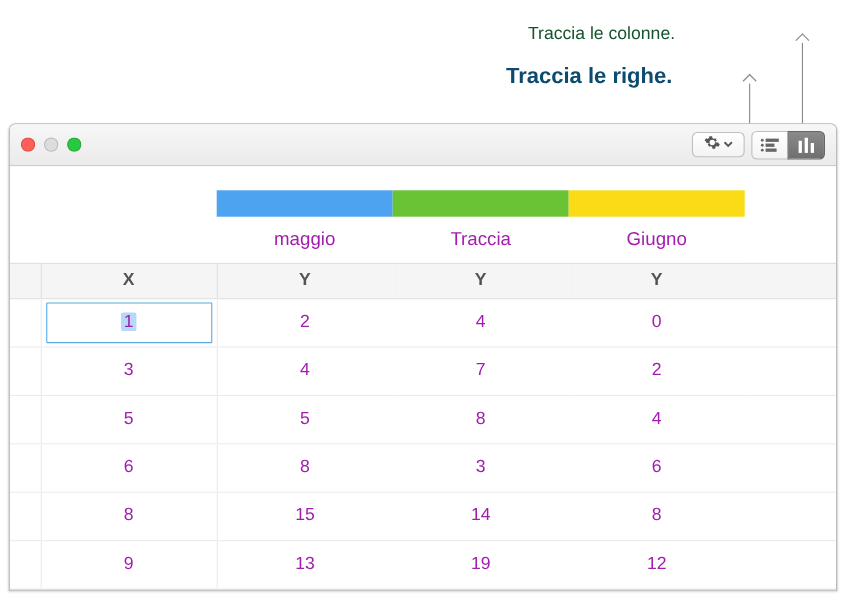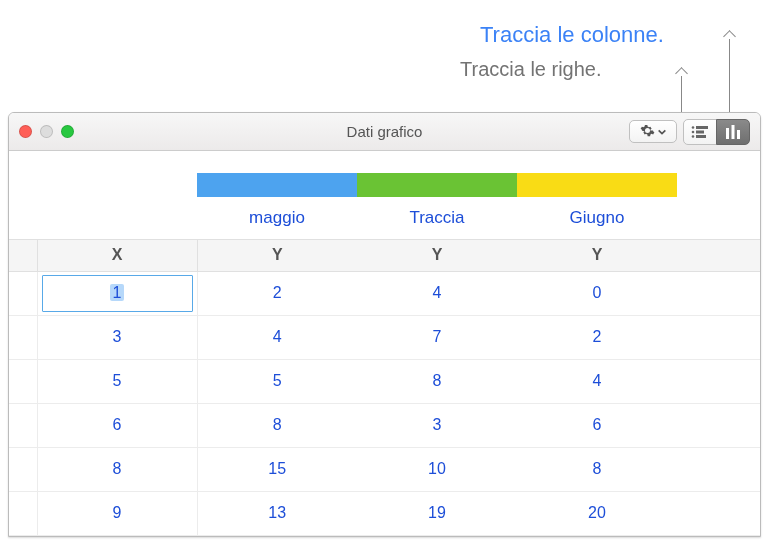--- a/index.html
+++ b/index.html
@@ -1,20 +1,20 @@
 <!DOCTYPE html>
 <html><head>
   <meta charset="utf-8">
   <style>
     * { margin: 0; padding: 0; box-sizing: border-box; }
     body { background: #fff; font-family: -apple-system, BlinkMacSystemFont, "Helvetica Neue", sans-serif; font-size: 15px; color: #333; width: 769px; height: 545px; position: relative; }
     
     .callout-container { position: absolute; top: 0; left: 0; width: 769px; height: 115px; }
-    .callout-top { position: absolute; top: 22px; left: 480px; font-size: 22px; color: #3b82f6; }
-    .callout-bottom { position: absolute; top: 58px; left: 460px; font-size: 20px; color: #737373; }
+    .callout-top { position: absolute; top: 22px; left: 480px; font-size: 16px; color: #14532d; }
+    .callout-bottom { position: absolute; top: 58px; left: 460px; font-size: 20px; color: #0c4a6e; font-weight: bold; }
     .callout-line-cols { position: absolute; left: 729px; top: 39px; width: 1px; height: 76px; background: #888; }
     .tick-cols { position: absolute; left: 725px; top: 32px; width: 9px; height: 9px; border-left: 1px solid #888; border-top: 1px solid #888; transform: rotate(45deg); }
     .callout-line-rows { position: absolute; left: 681px; top: 76px; width: 1px; height: 39px; background: #888; }
     .tick-rows { position: absolute; left: 677px; top: 69px; width: 9px; height: 9px; border-left: 1px solid #888; border-top: 1px solid #888; transform: rotate(45deg); }
 
     .window { position: absolute; top: 112px; left: 8px; width: 753px; height: 425px; border: 1px solid #bbb; border-radius: 6px 6px 0 0; background: #fff; box-shadow: 0 1px 2px rgba(0,0,0,0.15); overflow: hidden; }
     
     .titlebar { height: 38px; background: linear-gradient(#f7f7f7, #eceaea); border-bottom: 1px solid #ccc; display: flex; align-items: center; padding: 0 10px; position: relative; }
     .traffic-lights { display: flex; gap: 8px; }
     .tl { width: 13px; height: 13px; border-radius: 50%; border: 0.5px solid rgba(0,0,0,0.15); }
@@ -31,21 +31,21 @@
     .orient-btn { width: 34px; height: 26px; border: 1px solid #c0c0c0; background: linear-gradient(#fff,#f3f3f3); display: flex; align-items: center; justify-content: center; cursor: pointer; }
     .orient-btn.first { border-radius: 5px 0 0 5px; }
     .orient-btn.last { border-radius: 0 5px 5px 0; margin-left: -1px; }
     .orient-btn.active { background: linear-gradient(#8a8a8a,#6f6f6f); border-color: #666; }
     .orient-btn svg { width: 18px; height: 14px; }
     .orient-btn svg .bar { fill: #666; }
     .orient-btn.active svg .bar { fill: #fff; }
     
     .grid { display: table; width: 100%; border-collapse: collapse; }
     .gr { display: table-row; }
-    .gc { display: table-cell; text-align: center; vertical-align: middle; font-size: 16px; color: #1d4ed8; }
+    .gc { display: table-cell; text-align: center; vertical-align: middle; font-size: 16px; color: #a21caf; }
     
     .r-stub { height: 22px; }
     .r-color { height: 24px; }
     .r-month { height: 42px; }
     .r-axis { height: 32px; background: #f5f5f5; border-top: 1px solid #e0e0e0; border-bottom: 1px solid #e0e0e0; }
     .r-data { height: 44px; }
     .r-data .gc { border-bottom: 1px solid #ececec; }
     .r-axis .gc { font-weight: 600; color: #555; }
 
     .c-stub { width: 28px; background:#fff; }
@@ -79,21 +79,20 @@
   <div class="tick-rows"></div>
 </div>
 
 <div class="window">
   <div class="titlebar">
     <div class="traffic-lights">
       <div class="tl red"></div>
       <div class="tl gray"></div>
       <div class="tl green"></div>
     </div>
-    <div class="title">Dati grafico</div>
     <div class="toolbar-right">
       <div class="settings-btn">
         <span class="gear-icon">
           <svg viewBox="0 0 24 24">
               <path d="M12 8a4 4 0 100 8 4 4 0 000-8zm9 4a7 7 0 01-.1 1.1l2.1 1.6-2 3.5-2.5-1a7 7 0 01-1.9 1.1l-.4 2.7h-4l-.4-2.7a7 7 0 01-1.9-1.1l-2.5 1-2-3.5 2.1-1.6A7 7 0 013 12a7 7 0 01.1-1.1L1 9.3l2-3.5 2.5 1a7 7 0 011.9-1.1L7.8 3h4l.4 2.7a7 7 0 011.9 1.1l2.5-1 2 3.5-2.1 1.6c.1.4.1.7.1 1.1z"></path>
             </svg>
         </span>
         <span class="chev-icon">
           <svg viewBox="0 0 12 12">
               <polyline points="2,4 6,8 10,4"></polyline>
@@ -185,26 +184,26 @@
       <div class="gc c-x sep-left">6</div>
       <div class="gc c-y sep-left">8</div>
       <div class="gc c-y">3</div>
       <div class="gc c-y">6</div>
       <div class="gc c-trail"></div>
     </div>
     <div class="gr r-data">
       <div class="gc c-stub"></div>
       <div class="gc c-x sep-left">8</div>
       <div class="gc c-y sep-left">15</div>
-      <div class="gc c-y">10</div>
+      <div class="gc c-y">14</div>
       <div class="gc c-y">8</div>
       <div class="gc c-trail"></div>
     </div>
     <div class="gr r-data">
       <div class="gc c-stub"></div>
       <div class="gc c-x sep-left">9</div>
       <div class="gc c-y sep-left">13</div>
       <div class="gc c-y">19</div>
-      <div class="gc c-y">20</div>
+      <div class="gc c-y">12</div>
       <div class="gc c-trail"></div>
     </div>
   </div>
 </div>
 
 </body></html>

